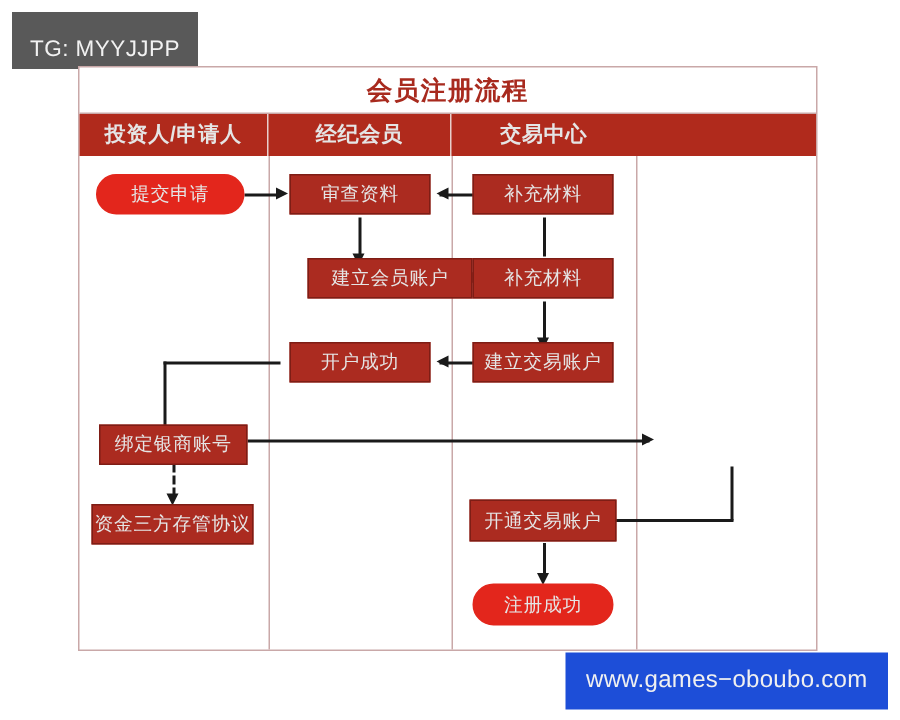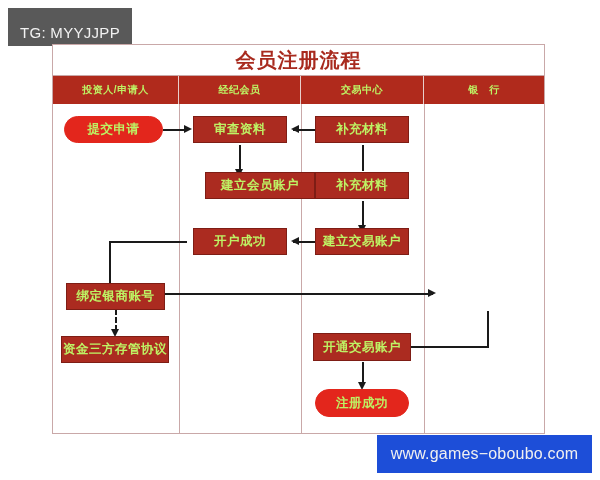--- a/index.html
+++ b/index.html
@@ -45,49 +45,49 @@
     box-sizing:border-box;
     background:#fff;
   }
   .title-row{
     position:absolute;left:0;top:0;width:100%;height:31px;
     display:flex;align-items:center;justify-content:center;
     border-bottom:1px solid #c9a8a8;
     box-sizing:border-box;
   }
   .title-row .t{
-    color:#a82a1e;font-size:20px;font-weight:bold;letter-spacing:1px;
+    color:#a82a1e;font-size:17px;font-weight:bold;letter-spacing:1px;
   }
   .head-row{
     position:absolute;left:0;top:31px;width:100%;height:28px;
     background:#b02a1c;
     display:flex;
   }
   .head-cell{
-    color:#bef264;font-size:10px;font-weight:bold;
+    color:#e5e5e5;font-size:14px;font-weight:bold;
     display:flex;align-items:center;justify-content:center;
     box-sizing:border-box;
     border-right:1px solid #e8cfcc;
     letter-spacing:.5px;
   }
   .head-cell:last-child{border-right:none;}
 
   
   .lane-sep{
     position:absolute;top:59px;bottom:0;width:1px;background:#c9a8a8;
   }
 
   
   .node{
     position:absolute;
     box-sizing:border-box;
     display:flex;align-items:center;justify-content:center;
-    color:#bef264;
+    color:#e5e5e5;
     font-size:12.5px;
-    font-weight:bold;
+    font-weight:normal;
     letter-spacing:.5px;
     white-space:nowrap;
   }
   .node.rect{
     background:#ab2b20;
     border:1px solid #7e1d15;
   }
   .node.pill{
     background:#e3261c;
     border:1px solid #e3261c;
@@ -131,21 +131,20 @@
   <div class="frame">
 
     <div class="title-row">
       <span class="t">会员注册流程</span>
     </div>
 
     <div class="head-row">
       <div class="head-cell" style="width:126px">投资人/申请人</div>
       <div class="head-cell" style="width:122px">经纪会员</div>
       <div class="head-cell" style="width:123px">交易中心</div>
-      <div class="head-cell" style="width:120px">银　行</div>
     </div>
 
     <div class="lane-sep" style="left:126px"></div>
     <div class="lane-sep" style="left:248px"></div>
     <div class="lane-sep" style="left:371px"></div>
 
     <div class="ln h" style="left:110px;top:84px;width:24px"></div>
     <div class="arrow right" style="left:131px;top:80px"></div>
 
     <div class="ln h" style="left:240px;top:84px;width:24px"></div>

